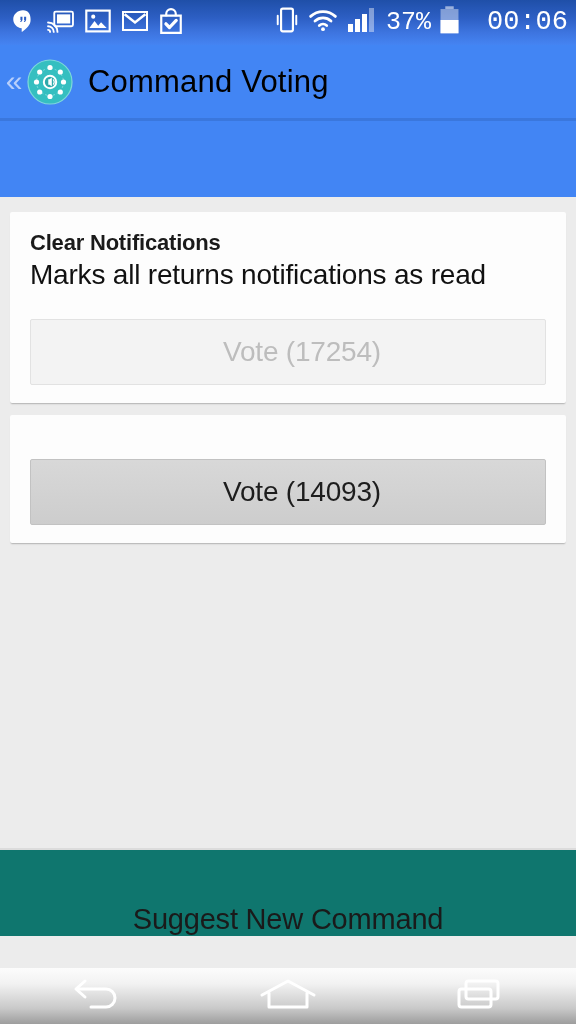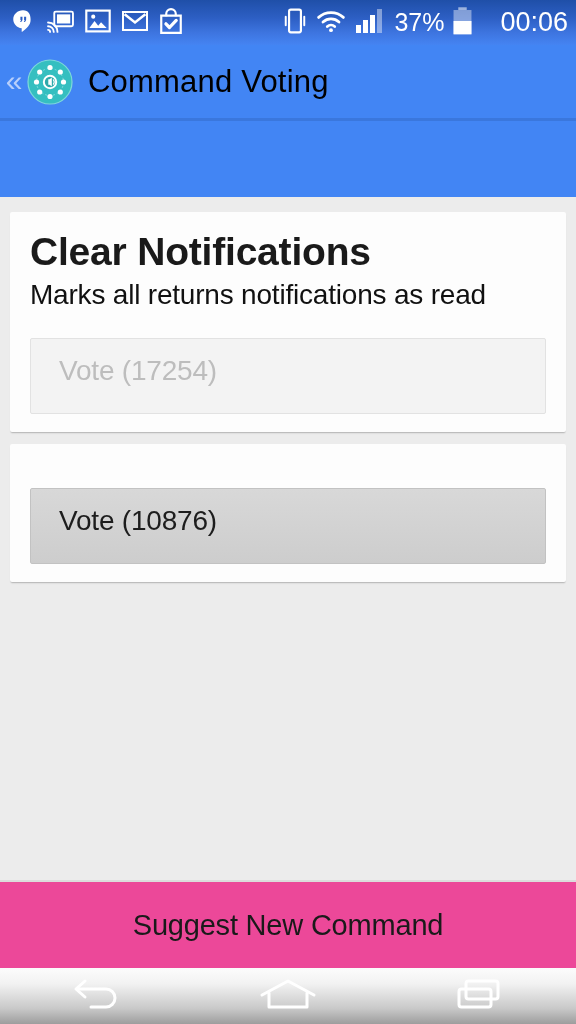--- a/index.html
+++ b/index.html
@@ -35,20 +35,21 @@
   #status-left {
     display: flex;
     align-items: center;
     gap: 11px;
     flex: 1;
   }
   #status-right {
     display: flex;
     align-items: center;
     gap: 9px;
+    font-family: Liberation Mono, monospace;
   }
   .sb-icon { display: block; }
   .sb-text {
     font-size: 25px;
     color: #ffffff;
     letter-spacing: 0px;
     line-height: 1;
     font-weight: 400;
   }
   #sb-clock { font-size: 27px; margin-left: 19px; }
@@ -111,67 +112,68 @@
   .card {
     position: relative;
     margin: 0 10px 12px 10px;
     background: #fdfdfd;
     border-radius: 2px;
     padding: 18px 20px 18px 20px;
     box-shadow: 0 2px 2px -1px rgba(0,0,0,0.20),
                 0 1px 0 0 rgba(0,0,0,0.06);
   }
   .card-title {
-    font-size: 39px;
+    font-size: 22px;
     font-weight: bold;
     color: #1a1a1a;
     line-height: 1.15;
     letter-spacing: -0.2px;
   }
   .card-desc {
     font-size: 28px;
     color: #111111;
     line-height: 1.23;
     margin-top: 3px;
     letter-spacing: -0.2px;
   }
   .vote-spacer { height: 26px; }
 
   .vote-button {
     display: block;
     width: 100%;
-    height: 76px;
+    height: 66px;
     font-family: "Liberation Sans", sans-serif;
     font-size: 28px;
+    text-align: center;
     line-height: 64px;
     border-radius: 2px;
     letter-spacing: -0.2px;
     padding-left: 28px;
   }
   .vote-button.enabled {
     background: linear-gradient(to bottom, #d8d8d8 0%, #d2d2d2 55%, #cdcdcd 100%);
     border: 1px solid #c2c2c2;
     color: #1d1d1d;
   }
   .vote-button.disabled {
     background: #f3f3f3;
     border: 1px solid #e2e2e2;
     color: #bdbdbd;
   }
 
   
   #footer {
     position: absolute;
-    top: 880px; left: 0;
+    top: 848px; left: 0;
     width: 576px;
     height: 88px;
-    background: #ec4899;
+    background: #0f766e;
     border-top: 2px solid #dcdcdc;
     display: flex;
-    align-items: center;
+    align-items: flex-end;
     justify-content: center;
   }
   #footer-label {
     font-size: 29px;
     color: #1a1a1a;
     letter-spacing: -0.2px;
   }
 
   
   #nav-bar {
@@ -315,21 +317,21 @@
 
     <div class="card">
       <div class="card-title">Clear Notifications</div>
       <div class="card-desc">Marks all returns notifications as read</div>
       <div class="vote-spacer"></div>
       <div class="vote-button disabled">Vote (17254)</div>
     </div>
 
     <div class="card">
       <div class="vote-spacer"></div>
-      <div class="vote-button enabled">Vote (10876)</div>
+      <div class="vote-button enabled">Vote (14093)</div>
     </div>
 
 
   </div>
 
   <div id="footer">
     <span id="footer-label">Suggest New Command</span>
   </div>
 
   <div id="nav-bar">

